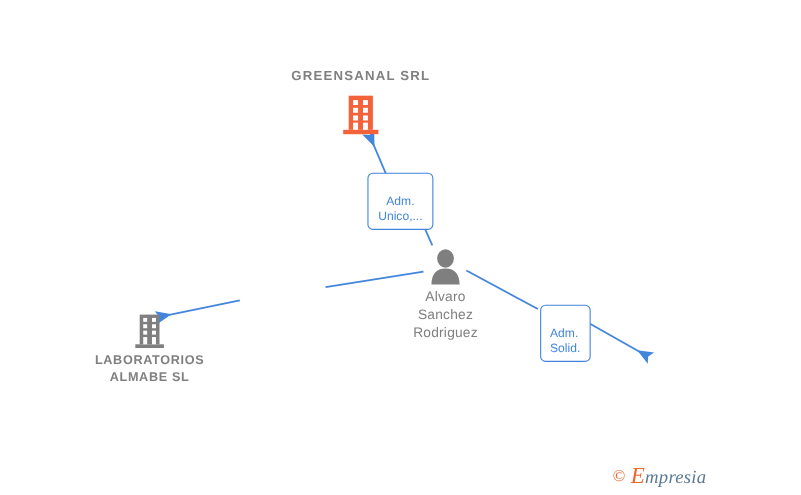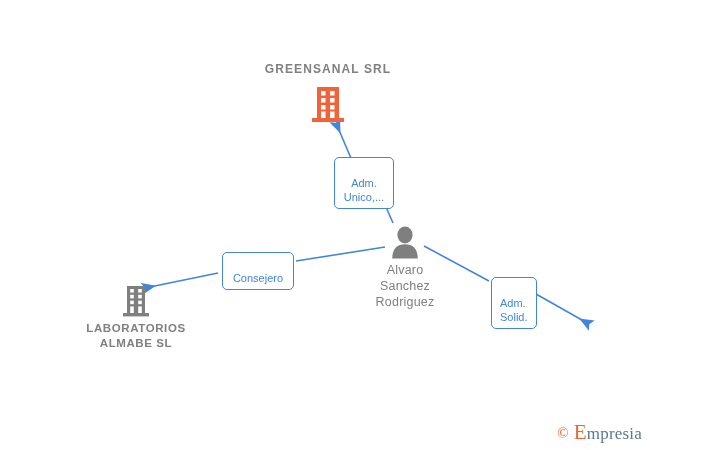--- a/index.html
+++ b/index.html
@@ -99,20 +99,21 @@
   #watermark .copy {
     color: #f0662f;
     font-size: 15px;
     line-height: 15px;
     font-family: "Liberation Serif", serif;
   }
   #watermark .brand {
     font-family: "Liberation Serif", serif;
     font-size: 17px;
     line-height: 17px;
+    font-style: italic;
     color: #5b7a92;
     letter-spacing: 0.2px;
   }
   #watermark .brand .cap {
     color: #f0662f;
     font-size: 21px;
   }
 </style>
 </head>
 <body>
@@ -194,21 +195,20 @@
       </svg>
     </span>
     <span class="node-label">LABORATORIOS
 ALMABE  SL</span>
   </div>
 
 
   <div class="rel center" style="left:334px; top:157px; width:60px;">Adm.
 Unico,...</div>
 
-  <div class="rel center" style="left:222px; top:252px; width:72px;">Consejero</div>
 
   <div class="rel left" style="left:491px; top:277px; width:46px;">Adm.
 Solid.</div>
 
   <div id="watermark">
     <span class="copy">©</span>
     <span class="brand"><span class="cap">E</span><span>mpresia</span></span>
   </div>
 
 </div>

